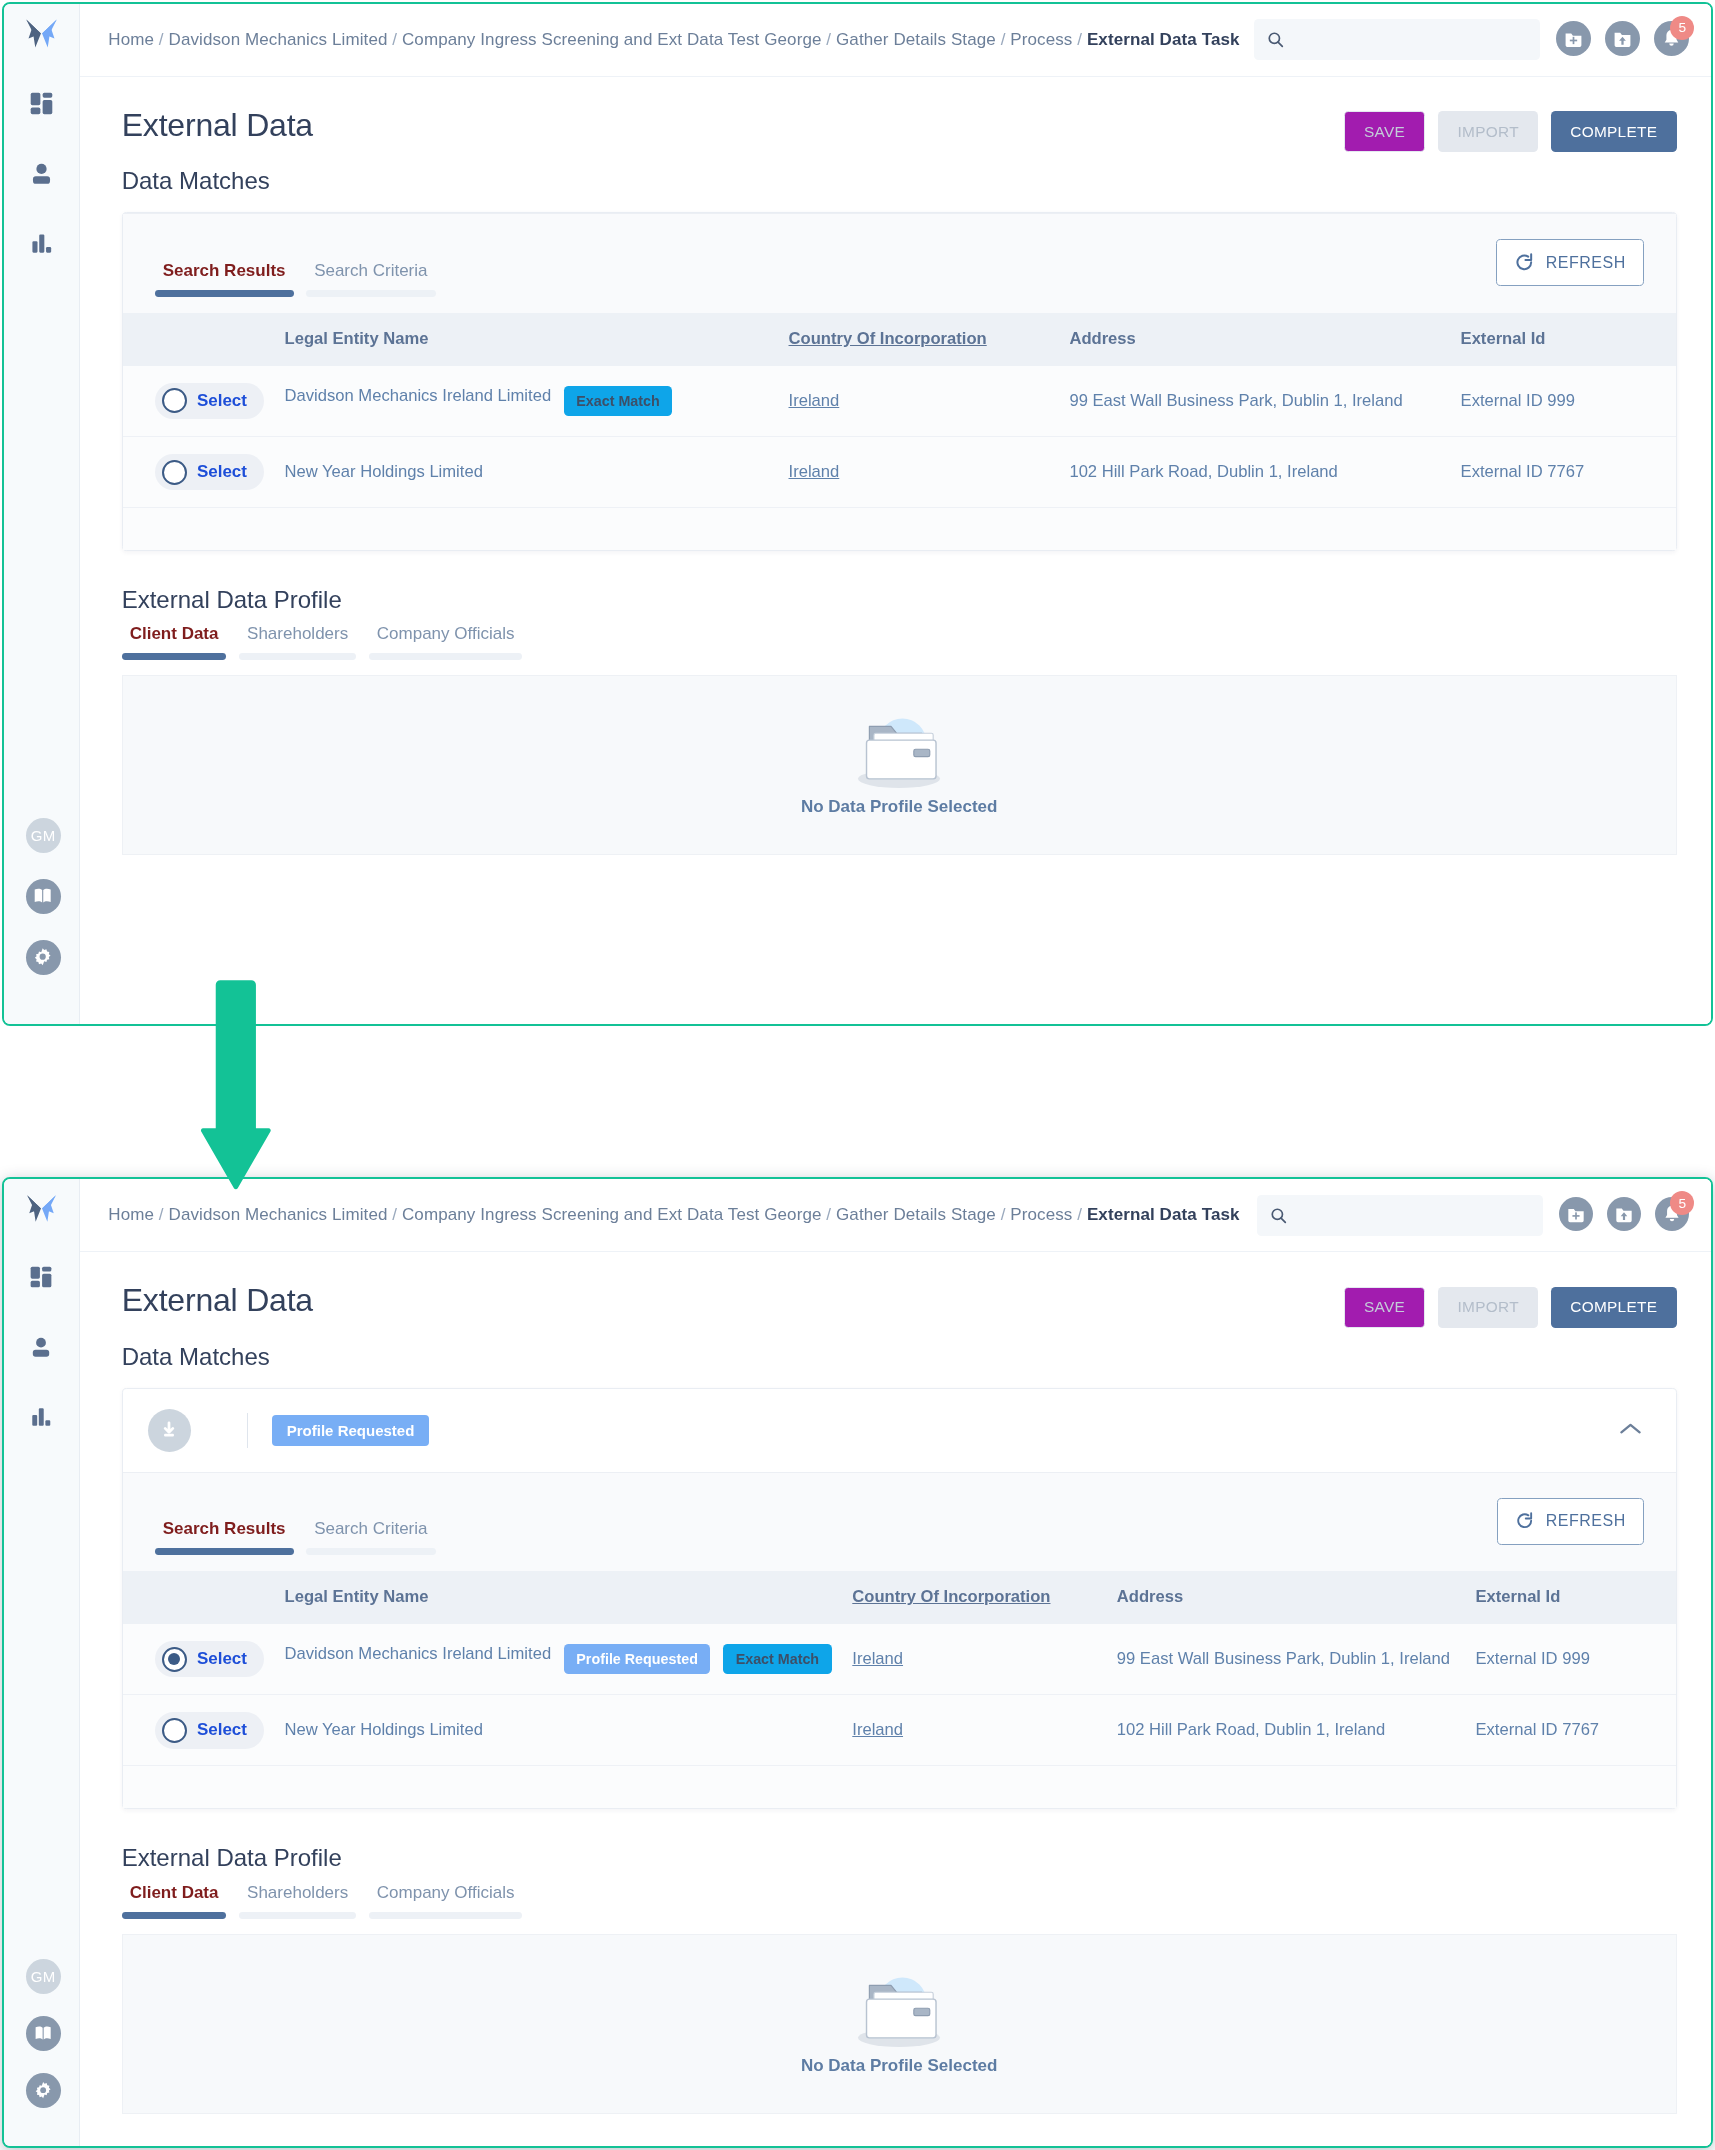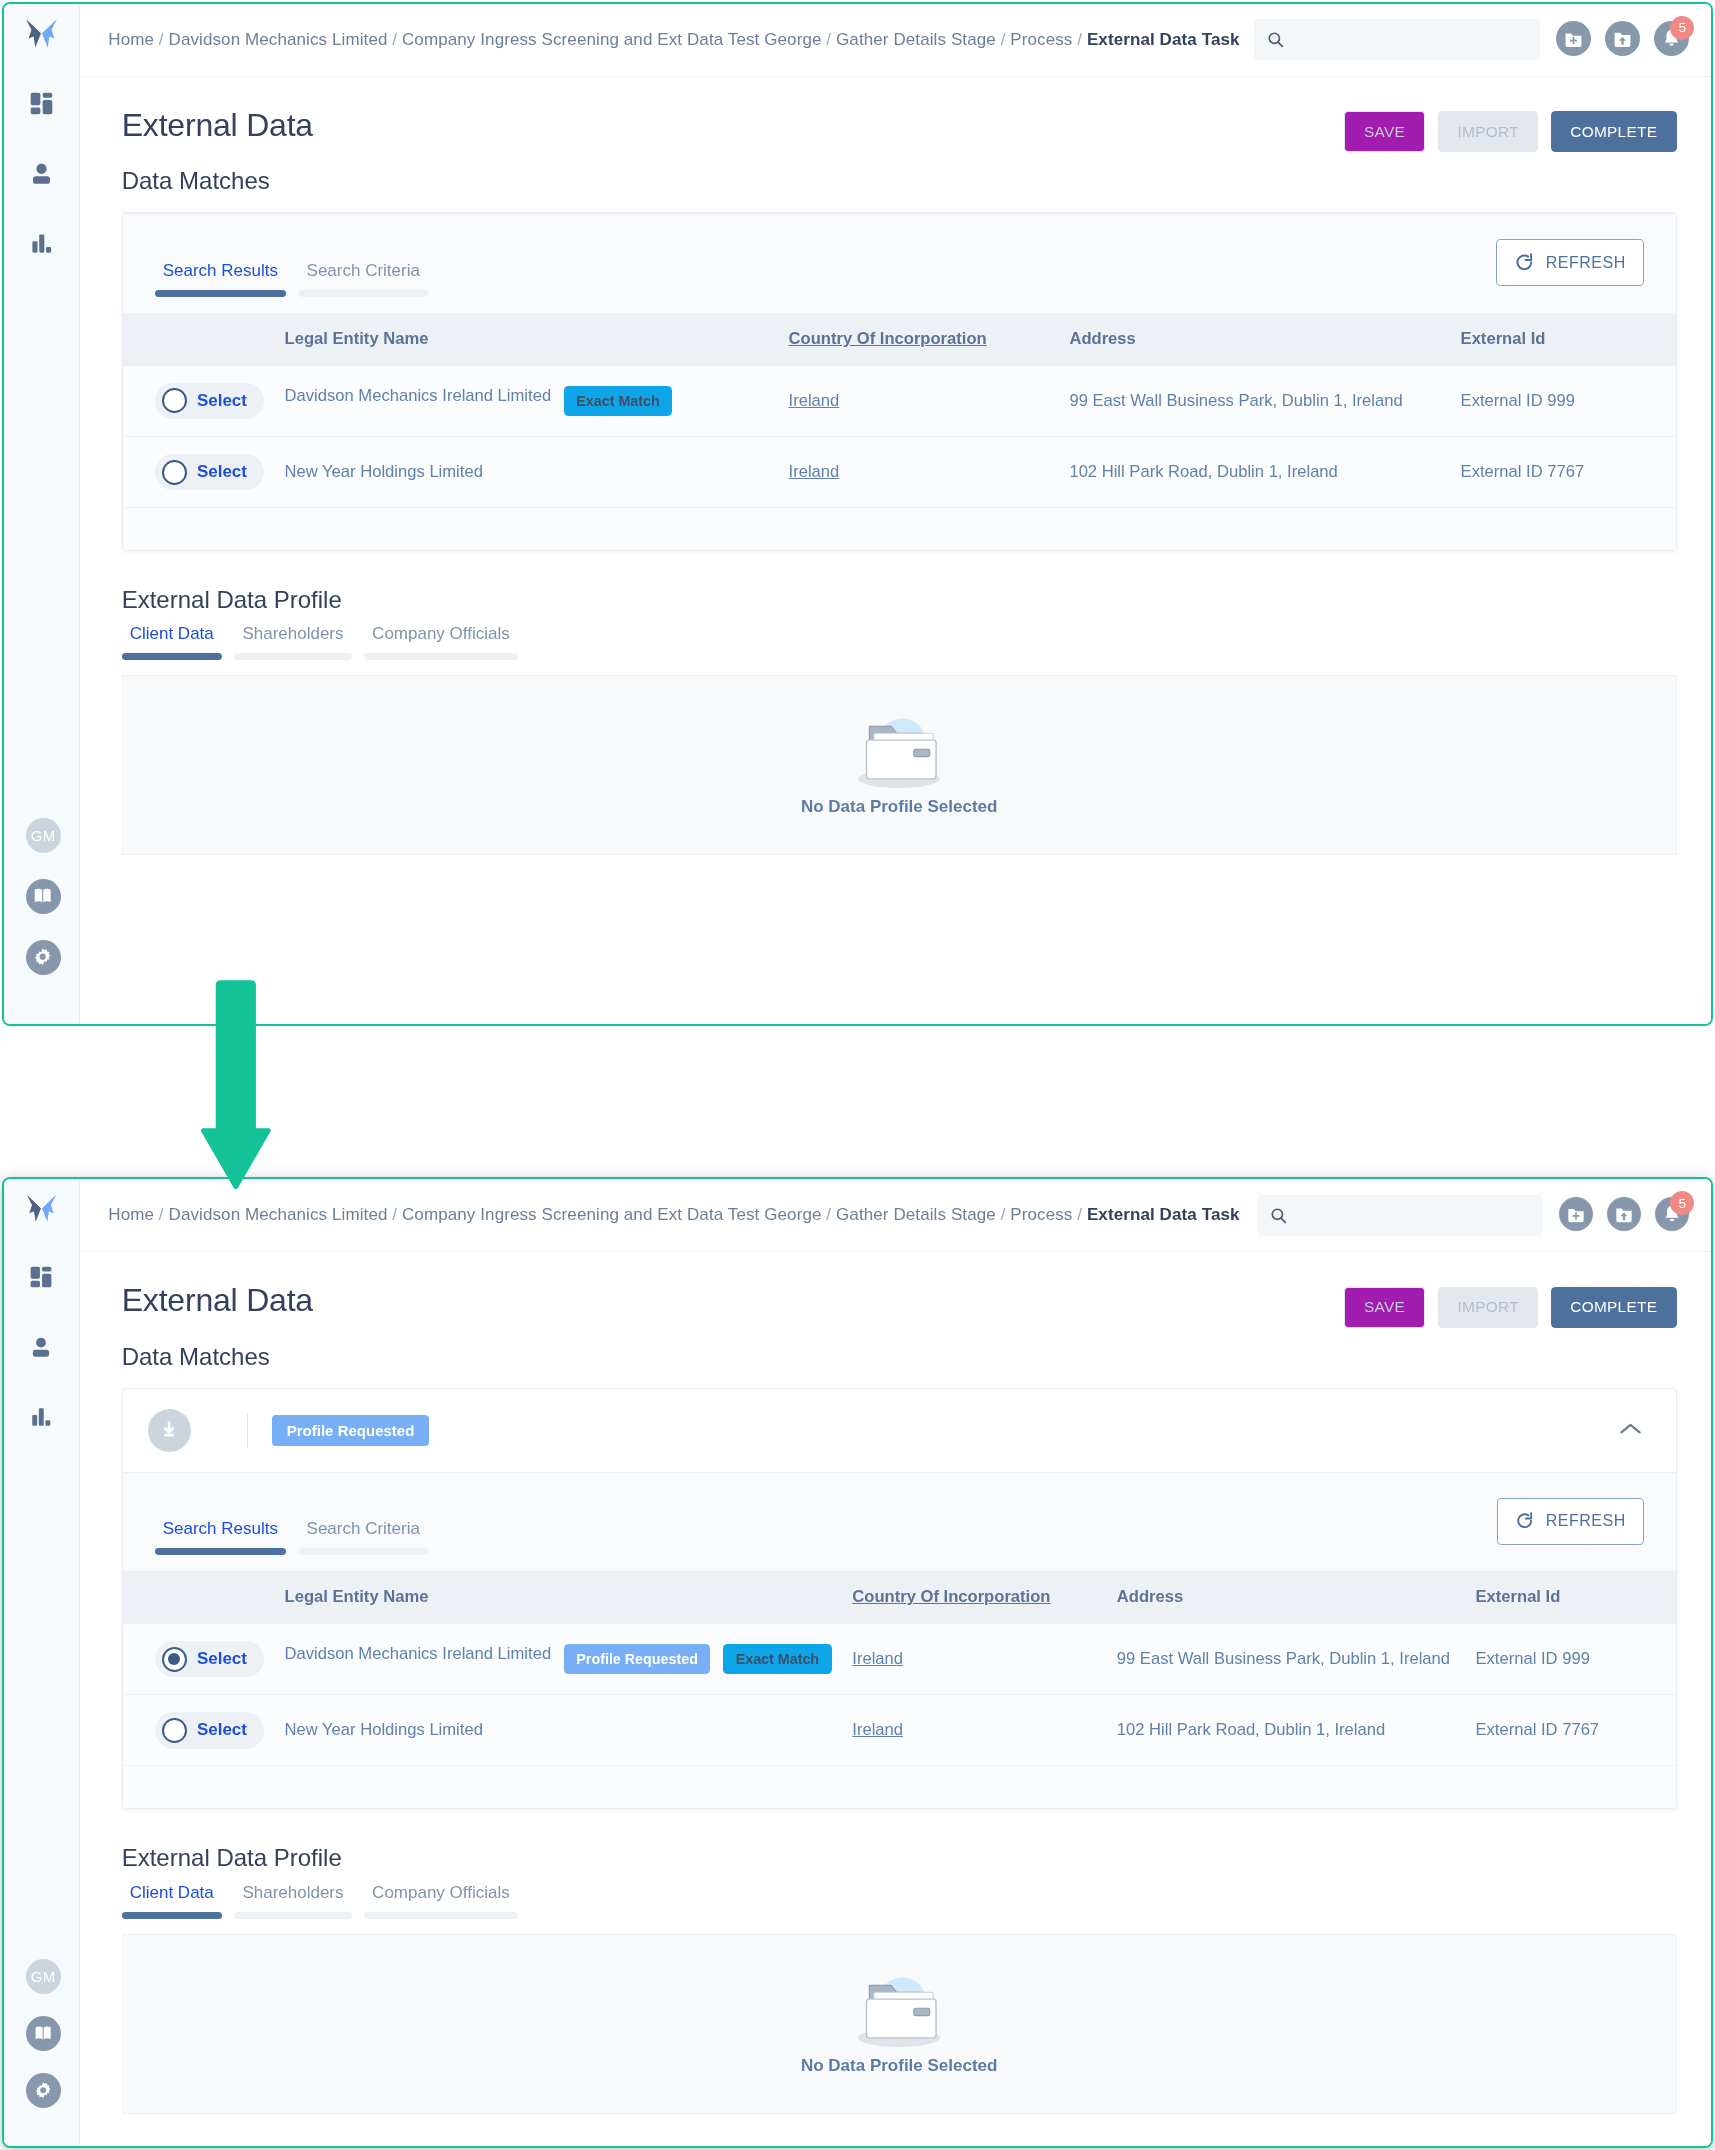--- a/index.html
+++ b/index.html
@@ -118,21 +118,21 @@
   }
   .status-green { background: #83d295; }
   .status-blue  { background: #78aef5; }
   .collapse-chevron { margin-left: auto; cursor: pointer; padding: 5.7px 9.1px; }
 
   .match-body { background: #f9fafc; border-top: 0.6px solid #eceff4; }
   .tabs-row { display: flex; align-items: flex-end; padding: 25px 32px 0 32px; }
   .tabs { display: flex; gap: 12.6px; flex: 1 1 auto; }
   .tab { cursor: pointer; }
   .tab-label { font-size: 17px; color: #7f93ad; padding: 0 8px 9.1px 8px; display: block; }
-  .tab.active .tab-label { color: #1d4ed8; font-weight: normal; }
+  .tab.active .tab-label { color: #7f1d1d; font-weight: bold; }
   .tab-underline { height: 6.9px; border-radius: 3.4px; background: #edf1f6; }
   .tab.active .tab-underline { background: #4e709d; }
   .btn-refresh {
     height: 47px; padding: 0 17px; border: 1.1px solid #85a0c0; border-radius: 4.6px;
     background: #ffffff; color: #4e709d; font-size: 16px; letter-spacing: 0.5px;
     display: flex; align-items: center; gap: 11.4px; cursor: pointer; margin-bottom: 10.3px;
   }
 
   
   .tbl { width: 100%; margin-top: 16px; border-collapse: collapse; }

